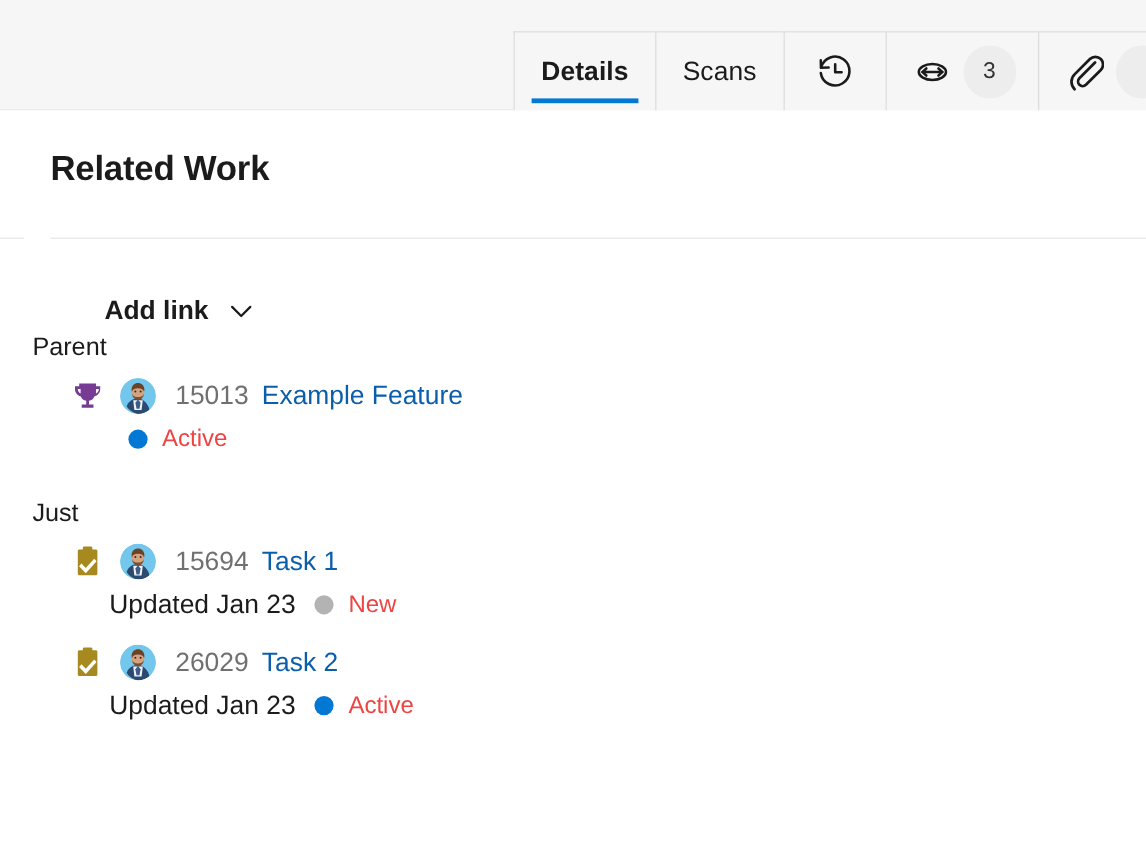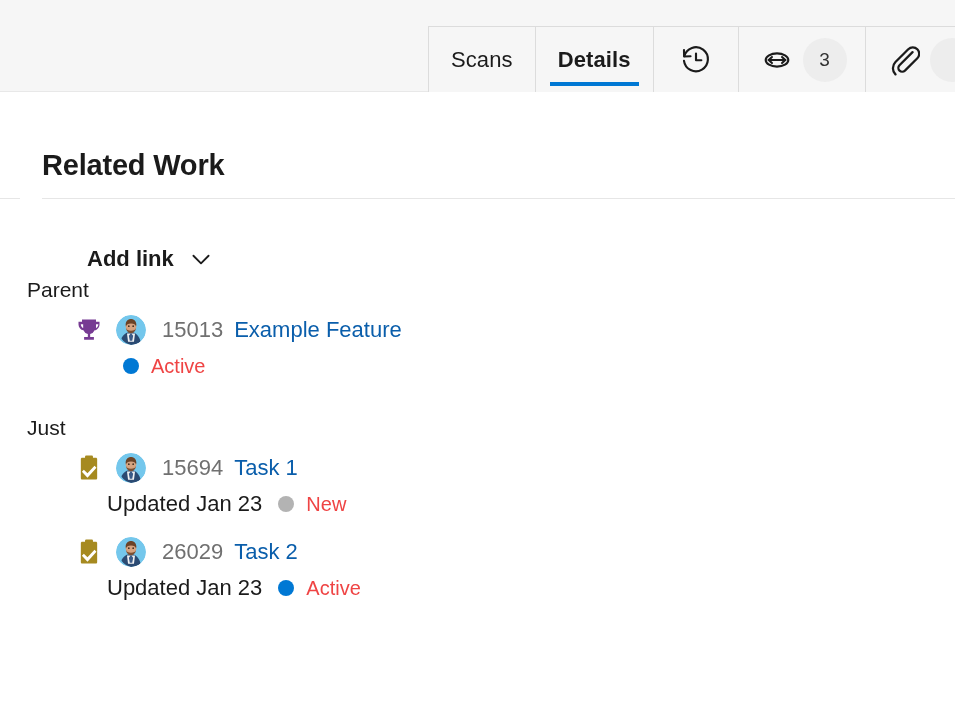--- a/index.html
+++ b/index.html
@@ -107,21 +107,20 @@
     background: #ffffff;
   }
   .page-title {
     position: absolute;
     left: 42px;
     top: 33px;
     font-size: 29px;
     font-weight: 700;
     color: #1b1b1b;
     letter-spacing: -0.2px;
-    margin-top: 24px;
   }
   .divider-stub {
     position: absolute;
     left: 0;
     top: 106px;
     width: 20px;
     height: 1px;
     background: #e6e6e6;
   }
   .divider {
@@ -163,21 +162,20 @@
   }
   .group {
     margin-bottom: 22px;
   }
   .group.child {
     margin-top: 34px;
   }
   .link-row {
     margin-bottom: 14px;
     cursor: pointer;
-    margin-left: 16px;
   }
   .link-line1 {
     display: flex;
     align-items: center;
     gap: 0;
     height: 36px;
     padding-left: 58px;
   }
   .wit-icon {
     width: 30px;
@@ -228,28 +226,28 @@
     font-size: 20px;
     color: #ef4444;
   }
 </style>
 </head>
 <body>
 
 <div class="tabbar">
   <div class="tabstrip">
 
-    <div class="tab">
-      <span class="tab-label">Scans</span>
-
-    </div>
-
     <div class="tab active">
       <span class="tab-label">Details</span>
       <span class="tab-underline"></span>
+    </div>
+
+    <div class="tab">
+      <span class="tab-label">Scans</span>
+
     </div>
 
     <div class="tab tab-icon-only">
       <span>
         <svg class="icon-svg" width="32" height="32" viewBox="0 0 24 24" fill="none" stroke="#1b1b1b" stroke-width="1.6" stroke-linecap="round" stroke-linejoin="round">
           <path d="M3.2 9.2 A9 9 0 1 1 3 12.6"></path>
           <polyline points="3.0,4.6 3.1,9.4 7.9,9.2"></polyline>
           <polyline points="12,7.2 12,12.2 16,12.2"></polyline>
         </svg>
       </span>

